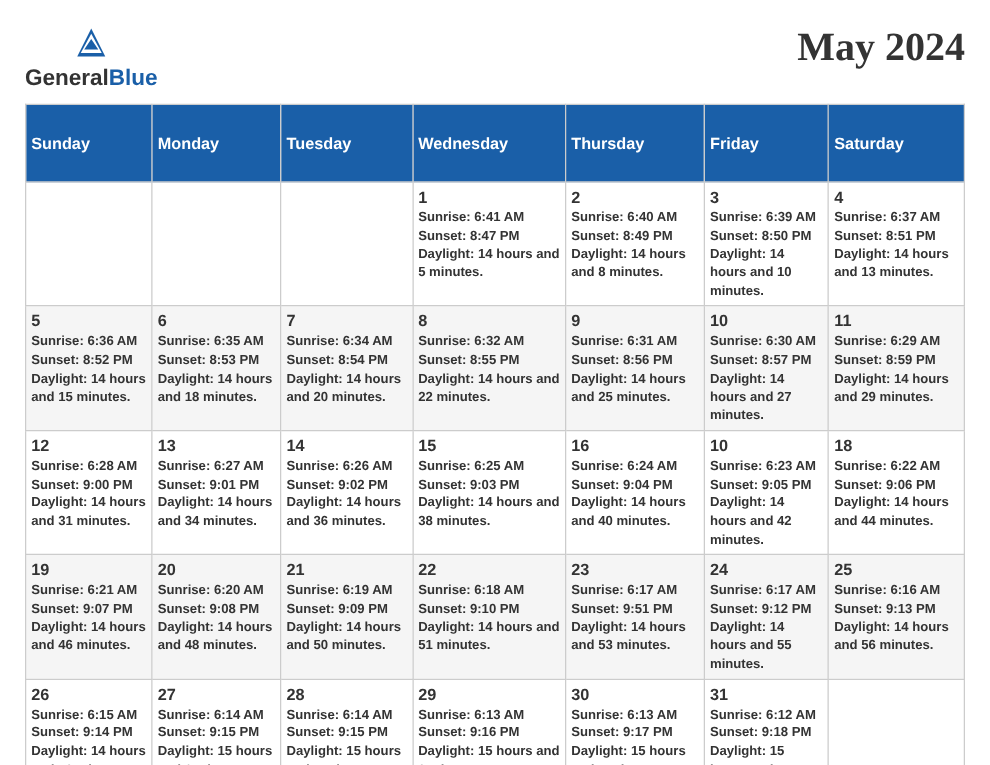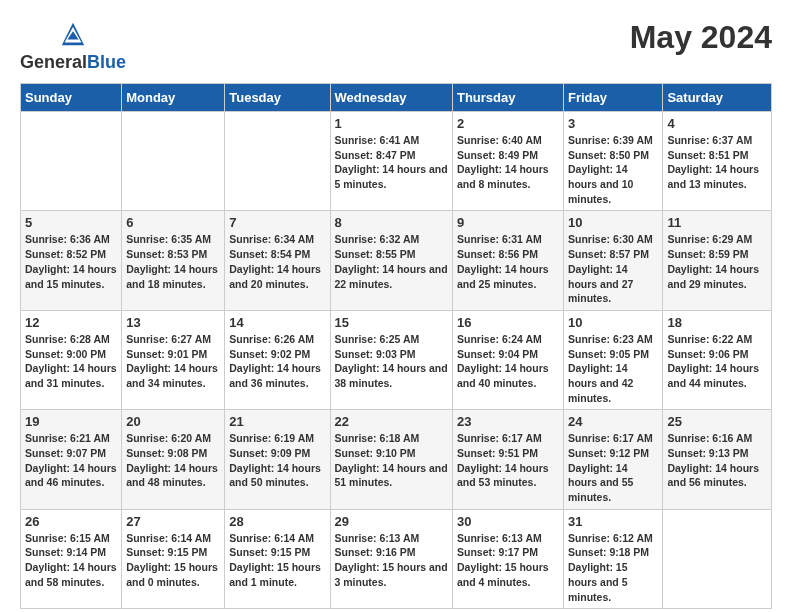--- a/index.html
+++ b/index.html
@@ -30,40 +30,41 @@
     .logo-text-blue {
       font-size: 18px;
       font-weight: bold;
       color: #1a5fa8;
     }
     .logo-icon {
       width: 28px;
       height: 28px;
     }
     .title-area {
+      font-family: Liberation Serif, serif;
     }
     .main-title {
       font-size: 32px;
       font-weight: bold;
       color: #333;
       line-height: 1.1;
     }
     .subtitle {
       font-size: 15px;
       color: #555;
     }
     table {
       width: 100%;
       border-collapse: collapse;
       font-size: 11px;
     }
     thead tr th {
       background-color: #1a5fa8;
       color: #fff;
-      padding: 6px 4px;
+      padding: 23px 4px;
       text-align: left;
       font-size: 13px;
       font-weight: bold;
       border: 1px solid #ccc;
     }
     tbody tr td {
       border: 1px solid #ccc;
       padding: 4px;
       vertical-align: top;
       min-height: 80px;

